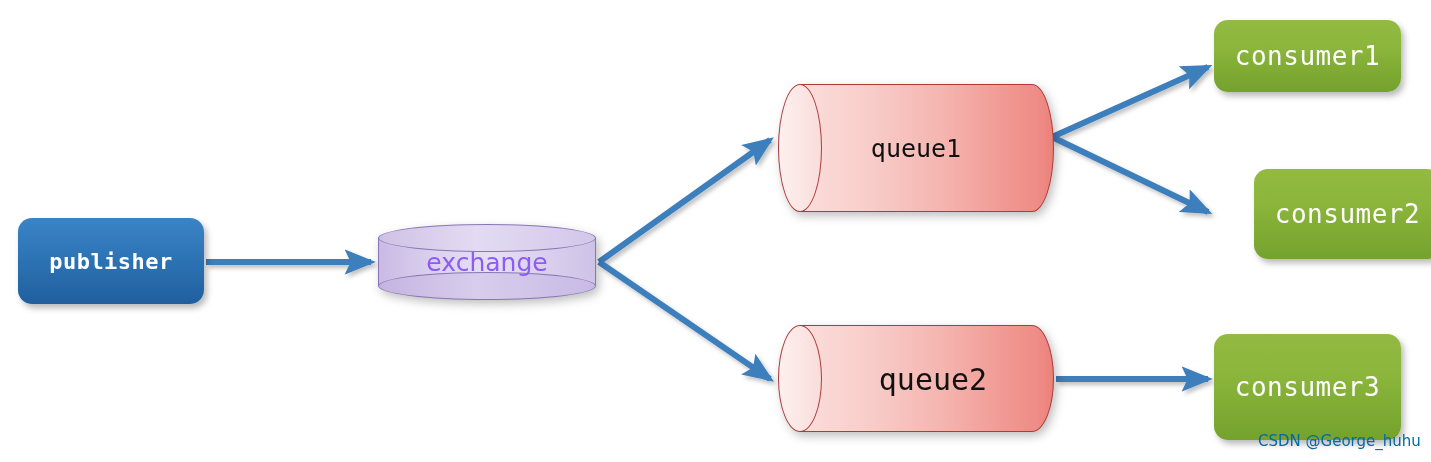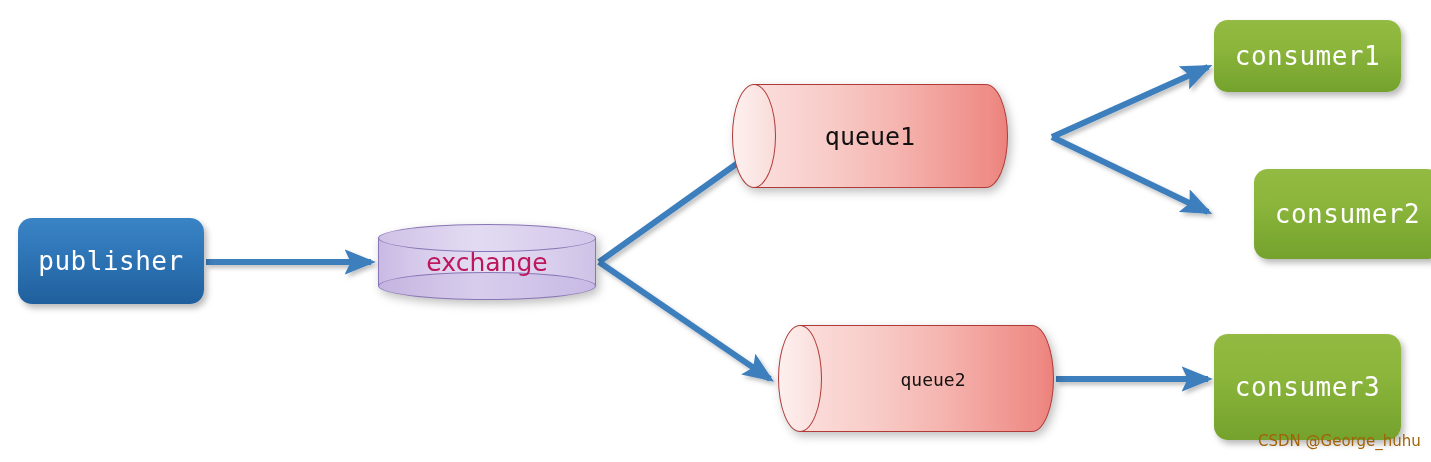--- a/index.html
+++ b/index.html
@@ -82,21 +82,21 @@
     background: linear-gradient(to right, #c4b4e0 0%, #d8cdec 45%, #c8bae5 100%);
   }
   .cyl-v .lbl {
     position: absolute;
     left: 0;
     right: 0;
     top: 50%;
     transform: translateY(-50%);
     text-align: center;
     font-family: "DejaVu Sans", sans-serif;
-    color: #be185d;
+    color: #8b5cf6;
     white-space: nowrap;
   }
 
   
   .cyl-h {
     position: absolute;
     z-index: 3;
     filter: drop-shadow(3px 4px 5px rgba(0,0,0,0.25));
   }
   .cyl-h .body {
@@ -140,21 +140,21 @@
     transform: translateY(-50%);
     text-align: center;
     font-family: "DejaVu Sans Mono", monospace;
     color: #111111;
     white-space: nowrap;
     z-index: 3;
   }
 
   .watermark {
     position: absolute;
-    color: #a16207;
+    color: #0369a1;
     font-family: "DejaVu Sans", sans-serif;
     font-size: 15px;
     white-space: nowrap;
     z-index: 5;
     text-align: center;
   }
 </style>
 </head>
 <body>
 
@@ -173,42 +173,42 @@
       <line x1="206" y1="262" x2="371" y2="262"></line>
       <line x1="599" y1="262" x2="770" y2="140"></line>
       <line x1="599" y1="262" x2="770" y2="379"></line>
       <line x1="1052" y1="137" x2="1208" y2="67"></line>
       <line x1="1052" y1="137" x2="1208" y2="212"></line>
       <line x1="1056" y1="379" x2="1208" y2="379"></line>
     </g>
   </svg>
 
   <div class="node-rect node-publisher" style="left:18px; top:218px; width:186px; height:86px;">
-    <span class="lbl" style="font-size:26px;">publisher</span>
+    <span class="lbl" style="font-size:22px;font-weight:bold;">publisher</span>
   </div>
 
   <div class="cyl-v" style="left:378px; top:224px; width:218px; height:76px;">
     <div class="body"></div>
     <div class="cap-bottom"></div>
     <div class="cap-top"></div>
     <span class="lbl" style="font-size:25px;">exchange</span>
   </div>
 
-  <div class="cyl-h" style="left:732px; top:84px; width:276px; height:104px;">
+  <div class="cyl-h" style="left:778px; top:84px; width:276px; height:128px;">
     <div class="cap-right"></div>
     <div class="body"></div>
     <div class="cap-left"></div>
     <span class="lbl" style="font-size:25px;">queue1</span>
   </div>
 
   <div class="cyl-h" style="left:778px; top:325px; width:276px; height:107px;">
     <div class="cap-right"></div>
     <div class="body"></div>
     <div class="cap-left"></div>
-    <span class="lbl" style="font-size:18px;margin-left:34px;">queue2</span>
+    <span class="lbl" style="font-size:30px;margin-left:34px;">queue2</span>
   </div>
 
   <div class="node-rect node-consumer" style="left:1214px; top:20px; width:187px; height:72px;">
     <span class="lbl" style="font-size:26px;">consumer1</span>
   </div>
 
   <div class="node-rect node-consumer" style="left:1214px; top:169px; width:187px; height:90px;margin-left:40px;">
     <span class="lbl" style="font-size:26px;">consumer2</span>
   </div>
 

